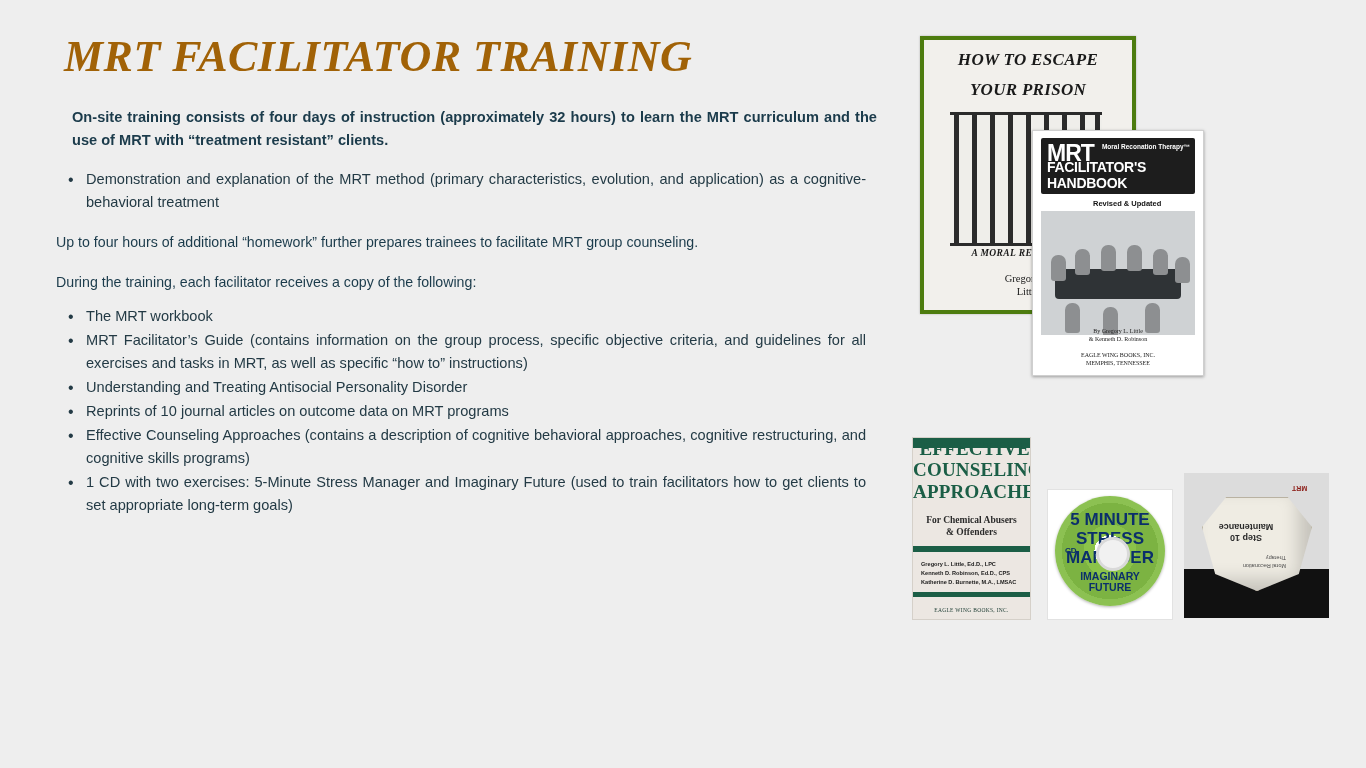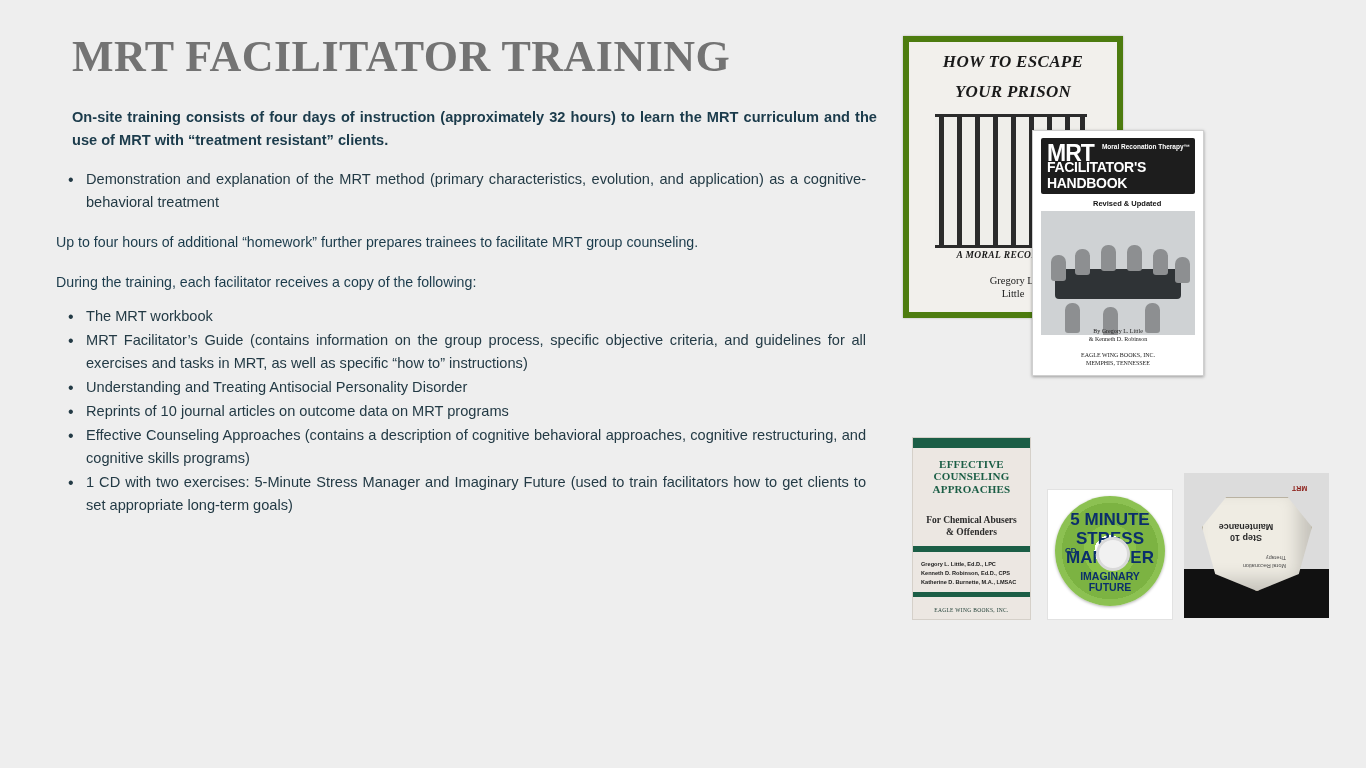--- a/index.html
+++ b/index.html
@@ -25,23 +25,24 @@
     position: absolute;
     left: 56px;
     top: 34px;
     width: 810px;
   }
   .title {
     font-family: "Liberation Serif", serif;
     font-weight: bold;
     font-size: 44px;
     line-height: 1.05;
-    color: #737373;
+    color: #a16207;
     letter-spacing: 0.5px;
-    margin: 0 0 26px 16px;
+    margin: 0 0 26px 8px;
+    font-style: italic;
   }
   .lead {
     font-size: 14.6px;
     font-weight: bold;
     color: #1b3b4b;
     line-height: 1.58;
     text-align: justify;
     margin: 0 0 16px 16px;
     width: 805px;
   }
@@ -74,26 +75,26 @@
     font-size: 16px;
     color: #233a45;
   }
 
   
   .images { position: absolute; left: 880px; top: 0; width: 486px; height: 768px; }
 
   
   .book-escape {
     position: absolute;
-    left: 23px;
+    left: 40px;
     top: 36px;
     width: 208px;
     height: 270px;
     background: #f2f0ec;
-    border: 6px solid #4d7c0f;
+    border: 4px solid #4d7c0f;
     box-shadow: 0 0 2px rgba(0,0,0,0.25);
     overflow: hidden;
   }
   .book-escape .be-title {
     font-family: "Liberation Serif", serif;
     font-weight: bold;
     font-style: italic;
     text-align: center;
     color: #1a1a1a;
     font-size: 17px;
@@ -254,26 +255,26 @@
     height: 181px;
     background: #ece7e2;
     border: 1px solid #d5d0c9;
     overflow: hidden;
   }
   .eca-top-band { position:absolute; left:0; right:0; top:0; height:10px; background:#1b5e46; }
   .eca-bar2 { position:absolute; left:0; right:0; top:108px; height:6px; background:#1b5e46; }
   .eca-bar3 { position:absolute; left:0; right:0; bottom:22px; height:5px; background:#1b5e46; }
   .eca-title {
     position: absolute;
-    left: 0; right: 0; top: 20px;
-    text-align: center;
+    left: 0; right: 0; top: 0;
+    text-align: right;
     font-family: "Liberation Serif", serif;
     font-weight: bold;
     color: #1b5e46;
-    font-size: 11px;
+    font-size: 19px;
     line-height: 1.12;
     letter-spacing: 0.2px;
   }
   .eca-sub {
     position: absolute;
     left: 0; right: 0; top: 76px;
     text-align: center;
     font-family: "Liberation Serif", serif;
     font-weight: bold;
     color: #2a2a2a;

